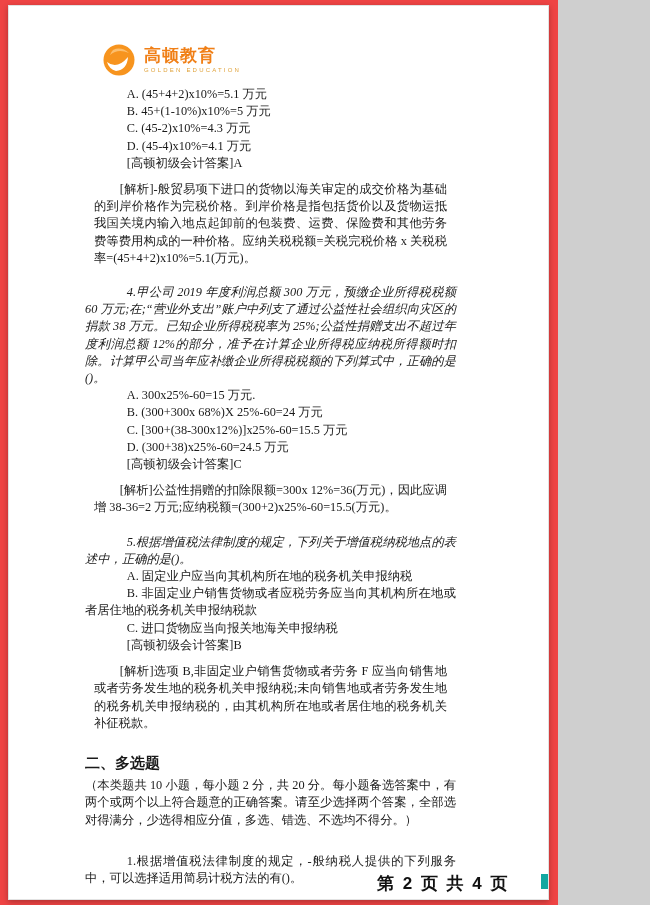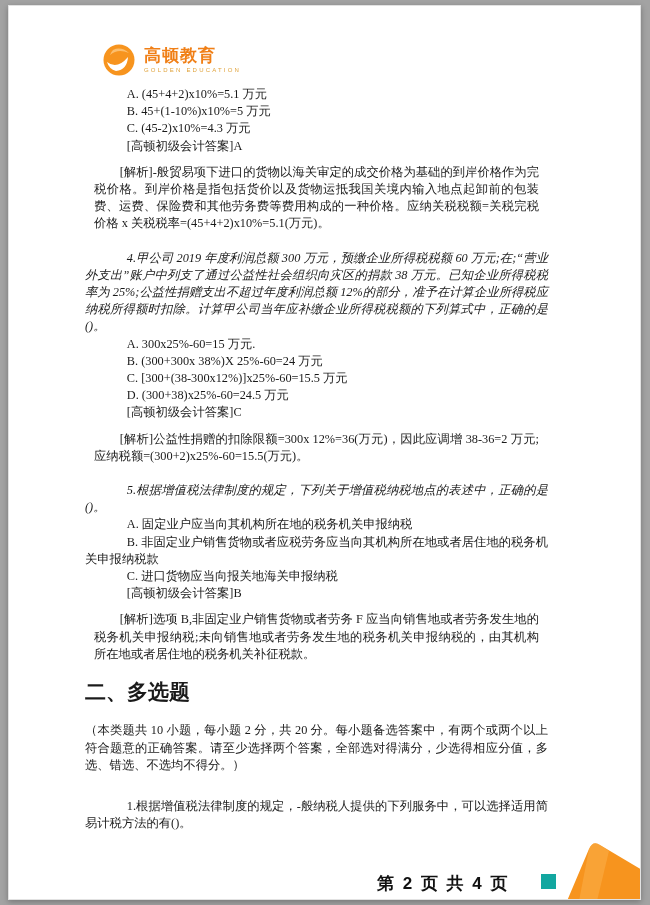--- a/index.html
+++ b/index.html
@@ -1,17 +1,17 @@
 <!DOCTYPE html>
 <html><head>
 <meta charset="utf-8">
 <style>
   html,body { margin:0; padding:0; }
   body { background:#cfcfcf; font-family:"Liberation Sans","DejaVu Sans",sans-serif; }
-  .stage { position:relative; width:650px; height:905px; background:#a3a3a3; overflow:hidden; }
+  .stage { position:relative; width:558px; height:905px; background:#ef4444; overflow:hidden; }
   .paper {
     position:absolute; left:8px; top:5px; right:9px; bottom:5px;
     background:#ffffff; border:1px solid #e2e2e2;
     box-shadow:0 2px 6px rgba(0,0,0,0.28);
     overflow:hidden;
   }
   
   .logo { position:absolute; left:92px; top:36px; display:flex; align-items:center; gap:7px; }
   .logo-text .brand { color:#f07f16; font-weight:bold; font-size:17px; line-height:18px; letter-spacing:1px; }
   .logo-text .brand-sub { color:#e0a33c; font-size:6px; letter-spacing:2.2px; margin-top:2px; }
@@ -19,22 +19,22 @@
   .content {
     position:absolute; left:76px; right:92px; top:80px;
     font-family:"Liberation Serif","DejaVu Serif",serif;
     font-size:12.3px; line-height:17.2px; color:#1a1a1a;
     text-align:justify;
   }
   .opt, .ans, .stem { text-indent:3.4em; margin:0; }
   .analysis { text-indent:2.1em; margin:9px; }
   .gap { margin-top:17px;font-style:italic; }
   .section-title {
-    font-family:Liberation Mono, monospace;
-    font-weight:bold; font-size:21px; margin:22px 0 20px 0; text-indent:0;
+    font-family:Liberation Sans, sans-serif;
+    font-weight:bold; font-size:15px; margin:22px 0 6px 0; text-indent:0;
   }
   .note { margin:0; text-indent:0; }
   .q1 { margin-top:24px; }
   
   .footer {
     position:absolute; bottom:4px; left:368px;
     font-family:"Liberation Sans","DejaVu Sans",sans-serif;
     font-weight:bold; font-size:17px; letter-spacing:2px; color:#111;
   }
   
@@ -57,26 +57,27 @@
         <div class="brand">高顿教育</div>
         <div class="brand-sub">GOLDEN EDUCATION</div>
       </div>
     </div>
 
     <div class="content">
 
       <p class="opt">A. (45+4+2)x10%=5.1 万元</p>
       <p class="opt">B. 45+(1-10%)x10%=5 万元</p>
       <p class="opt">C. (45-2)x10%=4.3 万元</p>
+      <p class="opt">D. (45-4)x10%=4.1 万元</p>
       <p class="ans">[高顿初级会计答案]A</p>
       <p class="analysis">[解析]-般贸易项下进口的货物以海关审定的成交价格为基础的到岸价格作为完税价格。到岸价格是指包括货价以及货物运抵我国关境内输入地点起卸前的包装费、运费、保险费和其他劳务费等费用构成的一种价格。应纳关税税额=关税完税价格 x 关税税率=(45+4+2)x10%=5.1(万元)。</p>
 
       <p class="stem gap">4.甲公司 2019 年度利润总额 300 万元，预缴企业所得税税额 60 万元;在;“营业外支出”账户中列支了通过公益性社会组织向灾区的捐款 38 万元。已知企业所得税税率为 25%;公益性捐赠支出不超过年度利润总额 12%的部分，准予在计算企业所得税应纳税所得额时扣除。计算甲公司当年应补缴企业所得税税额的下列算式中，正确的是()。</p>
       <p class="opt">A. 300x25%-60=15 万元.</p>
-      <p class="opt">B. (300+300x 38%)X 25%-60=24 万元</p>
+      <p class="opt">B. (300+300x 68%)X 25%-60=24 万元</p>
       <p class="opt">C. [300+(38-300x12%)]x25%-60=15.5 万元</p>
       <p class="opt">D. (300+38)x25%-60=24.5 万元</p>
       <p class="ans">[高顿初级会计答案]C</p>
       <p class="analysis">[解析]公益性捐赠的扣除限额=300x 12%=36(万元)，因此应调增 38-36=2 万元;应纳税额=(300+2)x25%-60=15.5(万元)。</p>
 
       <p class="stem gap">5.根据增值税法律制度的规定，下列关于增值税纳税地点的表述中，正确的是()。</p>
       <p class="opt">A. 固定业户应当向其机构所在地的税务机关申报纳税</p>
       <p class="opt">B. 非固定业户销售货物或者应税劳务应当向其机构所在地或者居住地的税务机关申报纳税款</p>
       <p class="opt">C. 进口货物应当向报关地海关申报纳税</p>
       <p class="ans">[高顿初级会计答案]B</p>

